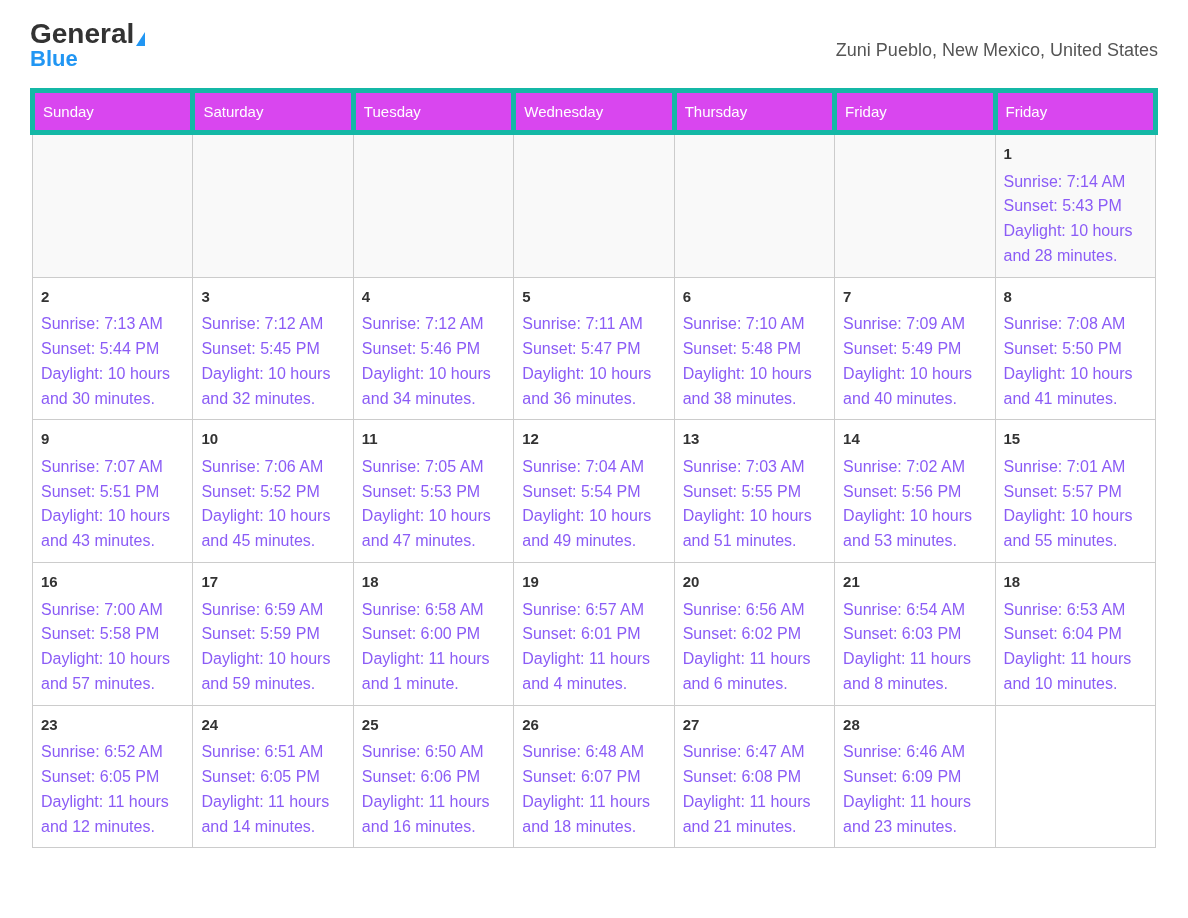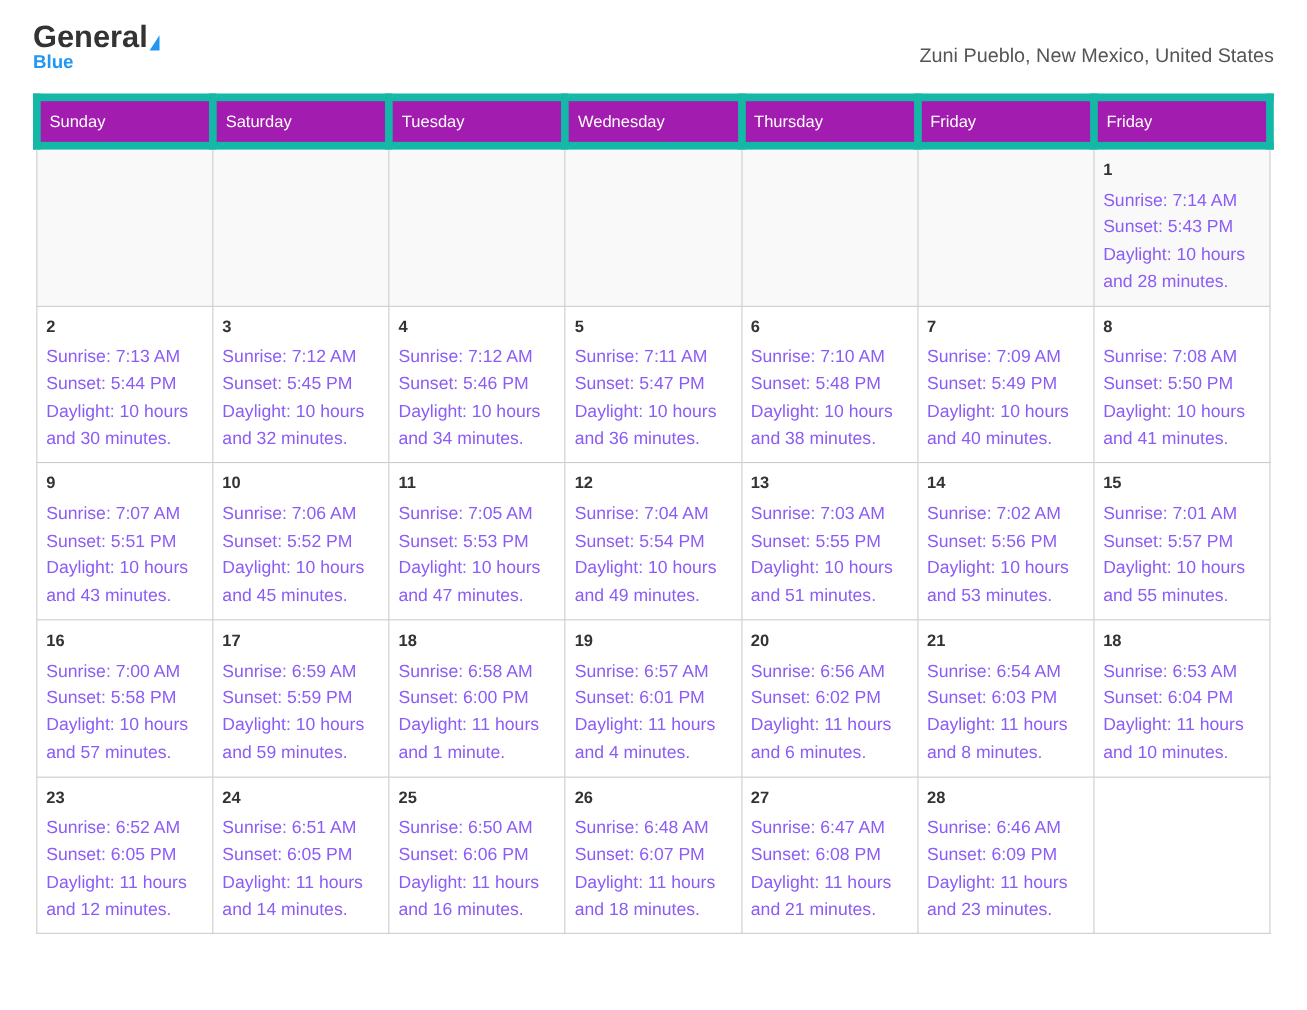--- a/index.html
+++ b/index.html
@@ -20,21 +20,21 @@
       flex-direction: column;
       align-items: flex-start;
     }
     .logo-general {
       font-size: 28px;
       font-weight: bold;
       color: #333;
       line-height: 1;
     }
     .logo-blue {
-      font-size: 17px;
+      font-size: 22px;
       font-weight: bold;
       color: #2196F3;
       line-height: 1;
     }
     .logo-triangle {
       display: inline-block;
       width: 0;
       height: 0;
       border-left: 9px solid transparent;
       border-right: 0px solid transparent;
@@ -56,27 +56,27 @@
       font-size: 18px;
       color: #555;
       margin-top: 20px;
     }
     .calendar {
       width: 100%;
       border-collapse: collapse;
       border: 1px solid #bbb;
     }
     .calendar th {
-      background-color: #a21caf;
+      background-color: #d946ef;
       color: #fff;
       padding: 10px 8px;
       font-size: 15px;
       font-weight: normal;
       text-align: left;
-      border: 7px solid #14b8a6;
+      border: 5px solid #14b8a6;
     }
     .calendar td {
       vertical-align: top;
       padding: 8px 8px;
       border: 1px solid #ccc;
       width: 14.28%;
       min-height: 100px;
       font-size: 13px;
       line-height: 1.5;
     }

